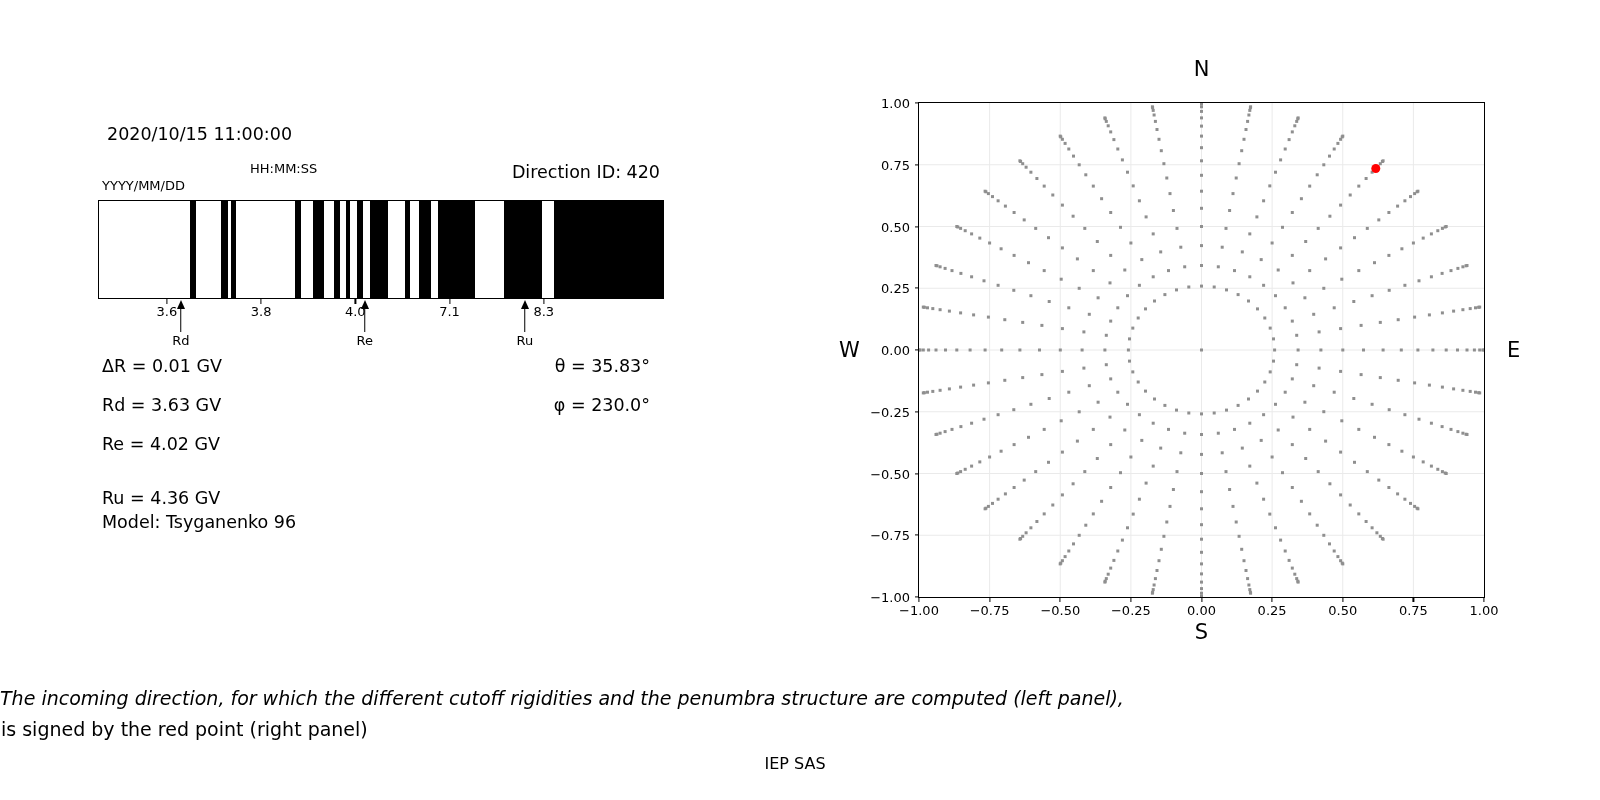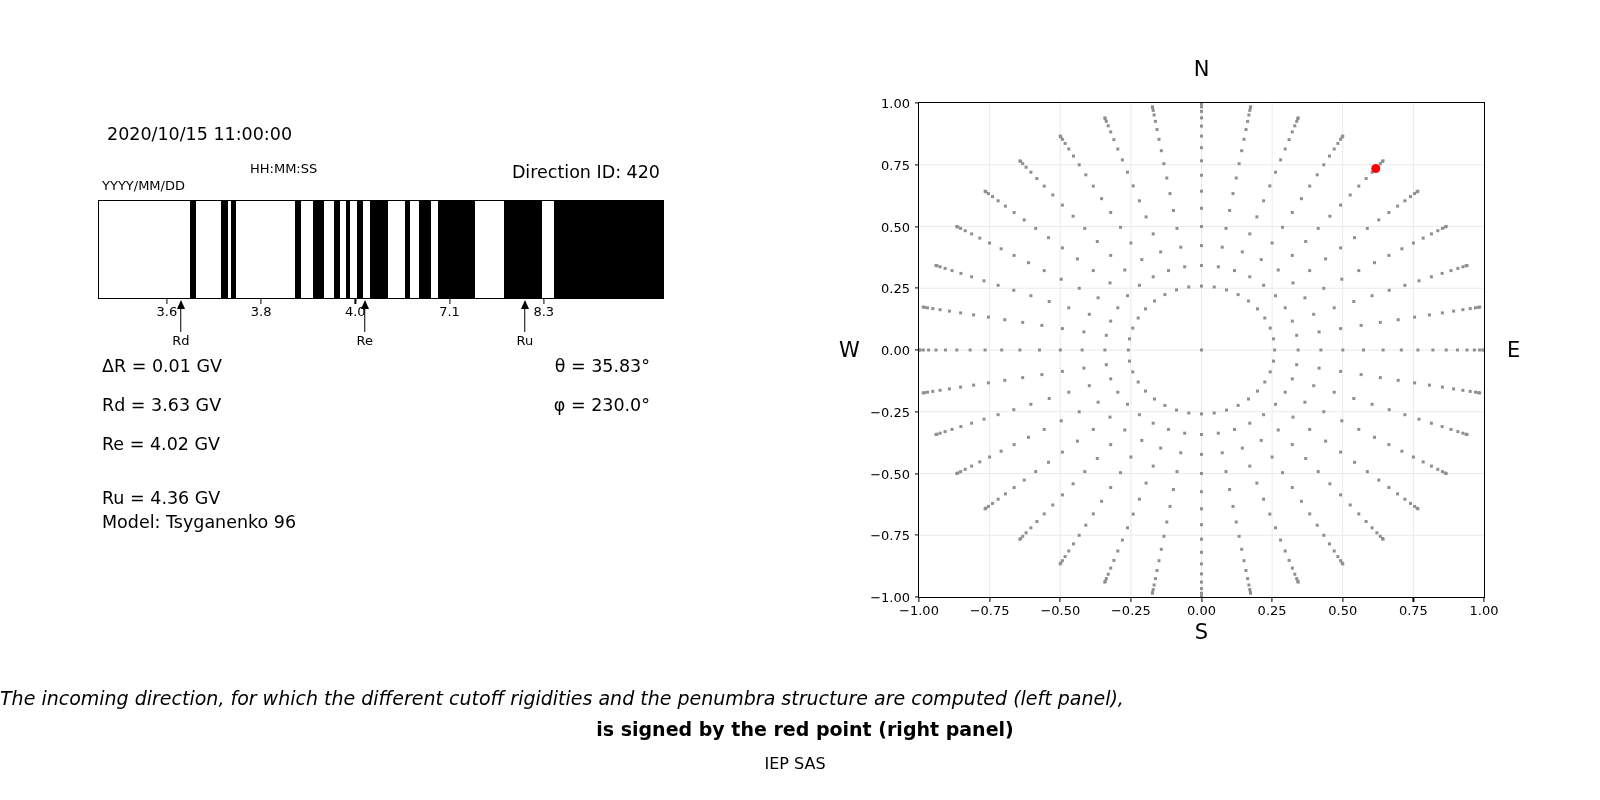--- a/index.html
+++ b/index.html
@@ -50,21 +50,21 @@
   .dir-ytick{position:absolute;right:0;width:4.5px;height:1.2px;background:#000;transform:translateY(-50%);}
   .dir-ylabel{position:absolute;right:9px;transform:translateY(-50%);font-size:13px;white-space:nowrap;}
   .compass-n{left:919px;top:57px;width:565px;text-align:center;}
   .compass-s{left:919px;top:620px;width:565px;text-align:center;}
   .compass-w{left:839px;top:350px;transform:translateY(-50%);}
   .compass-e{left:1507px;top:350px;transform:translateY(-50%);}
 
   
   .caption-wrap{left:0;top:0;width:1590px;height:800px;pointer-events:none;}
   .cap1{position:absolute;left:0;width:100%;top:687px;text-align:left;font-style:italic;}
-  .cap2{position:absolute;left:10px;width:100%;top:718px;text-align:center;font-weight:bold;}
+  .cap2{position:absolute;left:1px;width:100%;top:718px;text-align:left;}
   .credit{position:absolute;left:0;width:100%;top:754px;text-align:center;}
 </style>
 </head>
 <body>
 
 <div class="page">
 
   <div class="abs t17 dt">2020/10/15 11:00:00</div>
   <div class="abs t13 fmt-date">YYYY/MM/DD</div>
   <div class="abs t13 fmt-time">HH:MM:SS</div>

